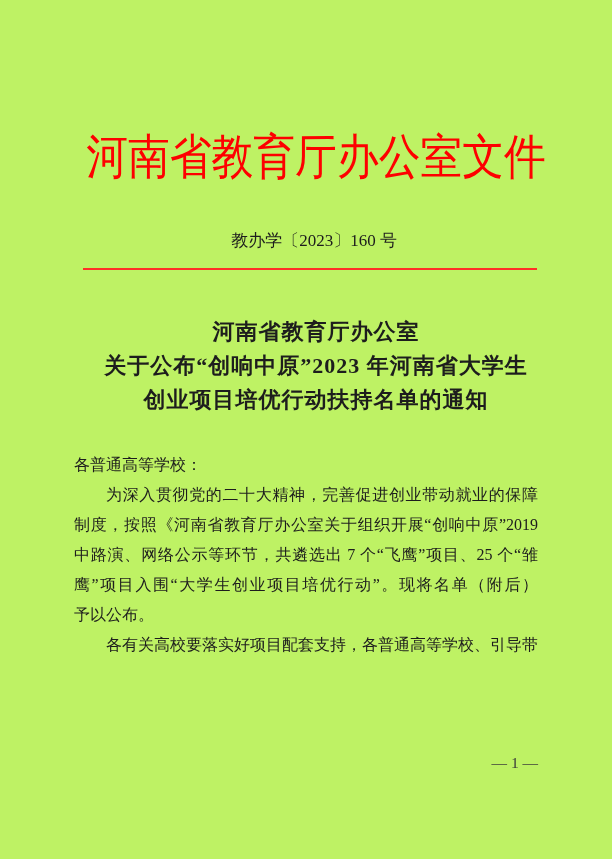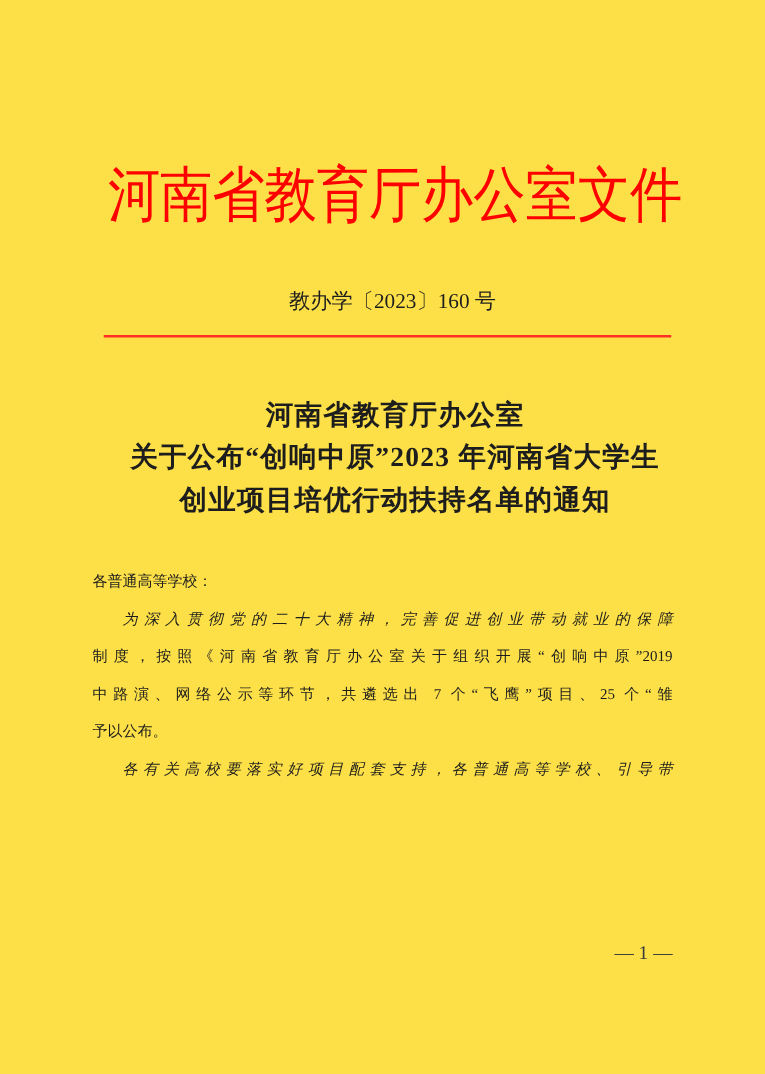--- a/index.html
+++ b/index.html
@@ -4,21 +4,21 @@
 <style>
   html, body {
     margin: 0;
     padding: 0;
     background: #ffffff;
   }
   .page {
     position: relative;
     width: 612px;
     height: 859px;
-    background: #fde047;
+    background: #bef264;
     overflow: hidden;
     font-family: "Liberation Serif", "DejaVu Serif", serif;
   }
   .agency-header {
     position: absolute;
     top: 128px;
     left: 10px;
     width: 612px;
     text-align: center;
     color: var(--header-red, #fe0000);
@@ -61,37 +61,36 @@
     line-height: 34px;
     letter-spacing: 1px;
     white-space: nowrap;
   }
   .body-block {
     position: absolute;
     top: 450px;
     left: 74px;
     width: 464px;
     color: var(--body-text, #1d1d1d);
-    font-size: 12px;
+    font-size: 16px;
     line-height: 30px;
   }
   .body-line {
     text-align: justify;
     text-align-last: justify;
     text-justify: inter-ideograph;
     white-space: normal;
     height: 30px;
     overflow: visible;
   }
   .body-line.no-stretch {
     text-align-last: left;
   }
   .body-line.indent {
     padding-left: 2em;
-    font-style: italic;
   }
   .page-number {
     position: absolute;
     top: 753px;
     right: 74px;
     color: #3a3a3a;
     font-size: 15.5px;
     line-height: 20px;
     white-space: nowrap;
   }
@@ -112,20 +111,21 @@
     <div>关于公布“创响中原”2023 年河南省大学生</div>
     <div>创业项目培优行动扶持名单的通知</div>
   </div>
 
   <div class="body-block">
     <div class="body-line no-stretch">各普通高等学校：</div>
 
     <div class="body-line indent">为深入贯彻党的二十大精神，完善促进创业带动就业的保障</div>
     <div class="body-line">制度，按照《河南省教育厅办公室关于组织开展“创响中原”2019</div>
     <div class="body-line">中路演、网络公示等环节，共遴选出 7 个“飞鹰”项目、25 个“雏</div>
+    <div class="body-line">鹰”项目入围“大学生创业项目培优行动”。现将名单（附后）</div>
     <div class="body-line no-stretch">予以公布。</div>
 
     <div class="body-line indent">各有关高校要落实好项目配套支持，各普通高等学校、引导带</div>
   </div>
 
   <div class="page-number">— 1 —</div>
 
 </div>
 
 </body></html>

